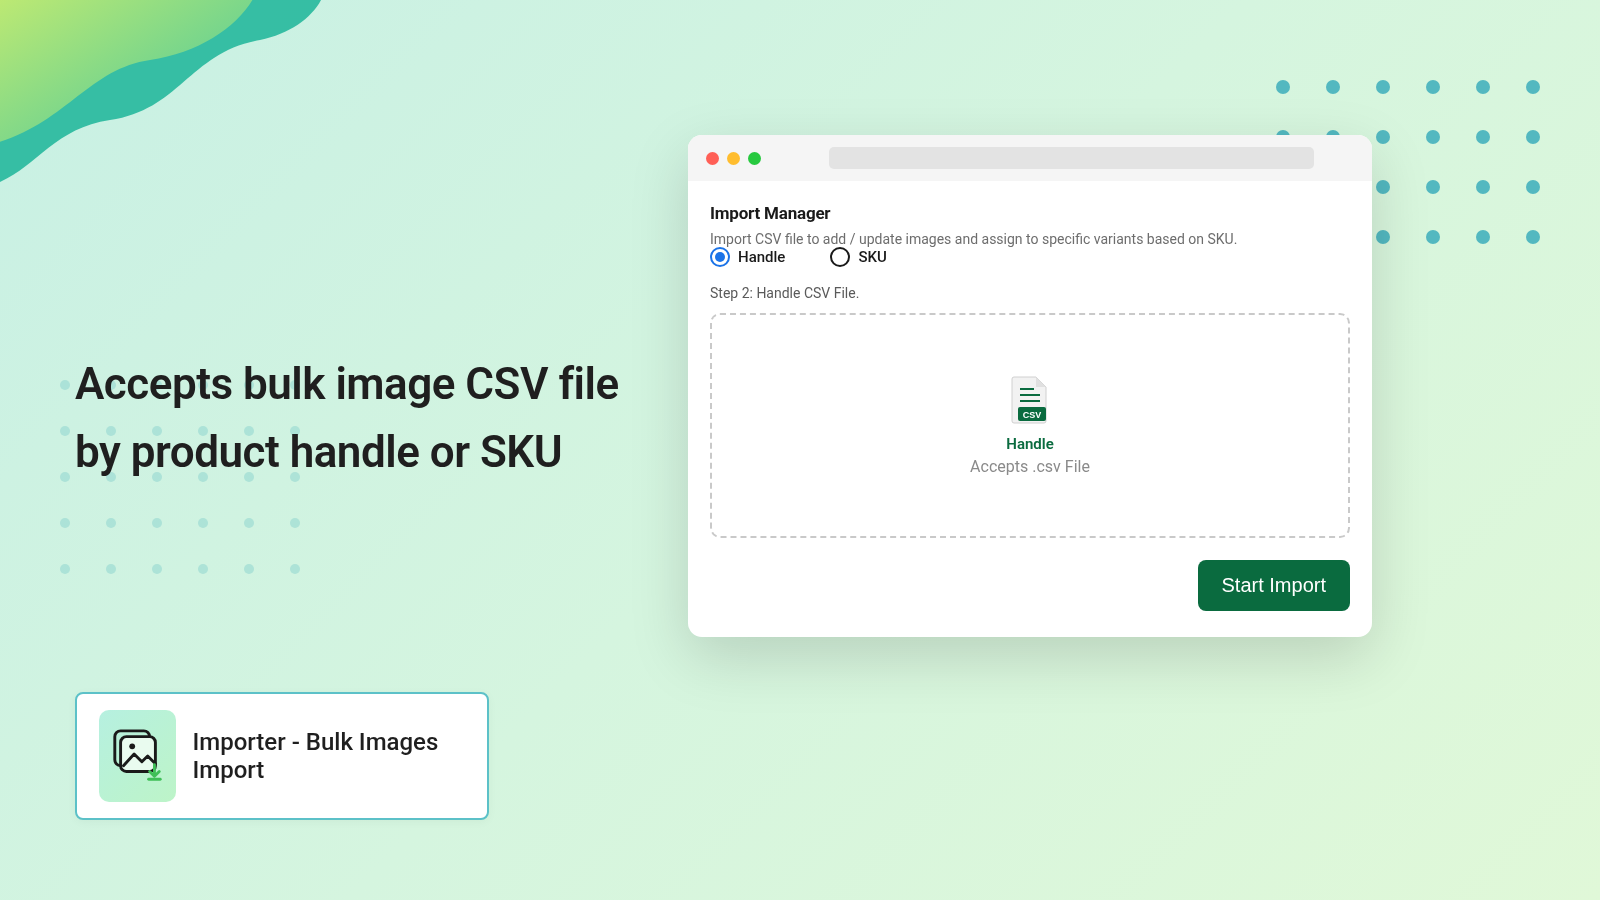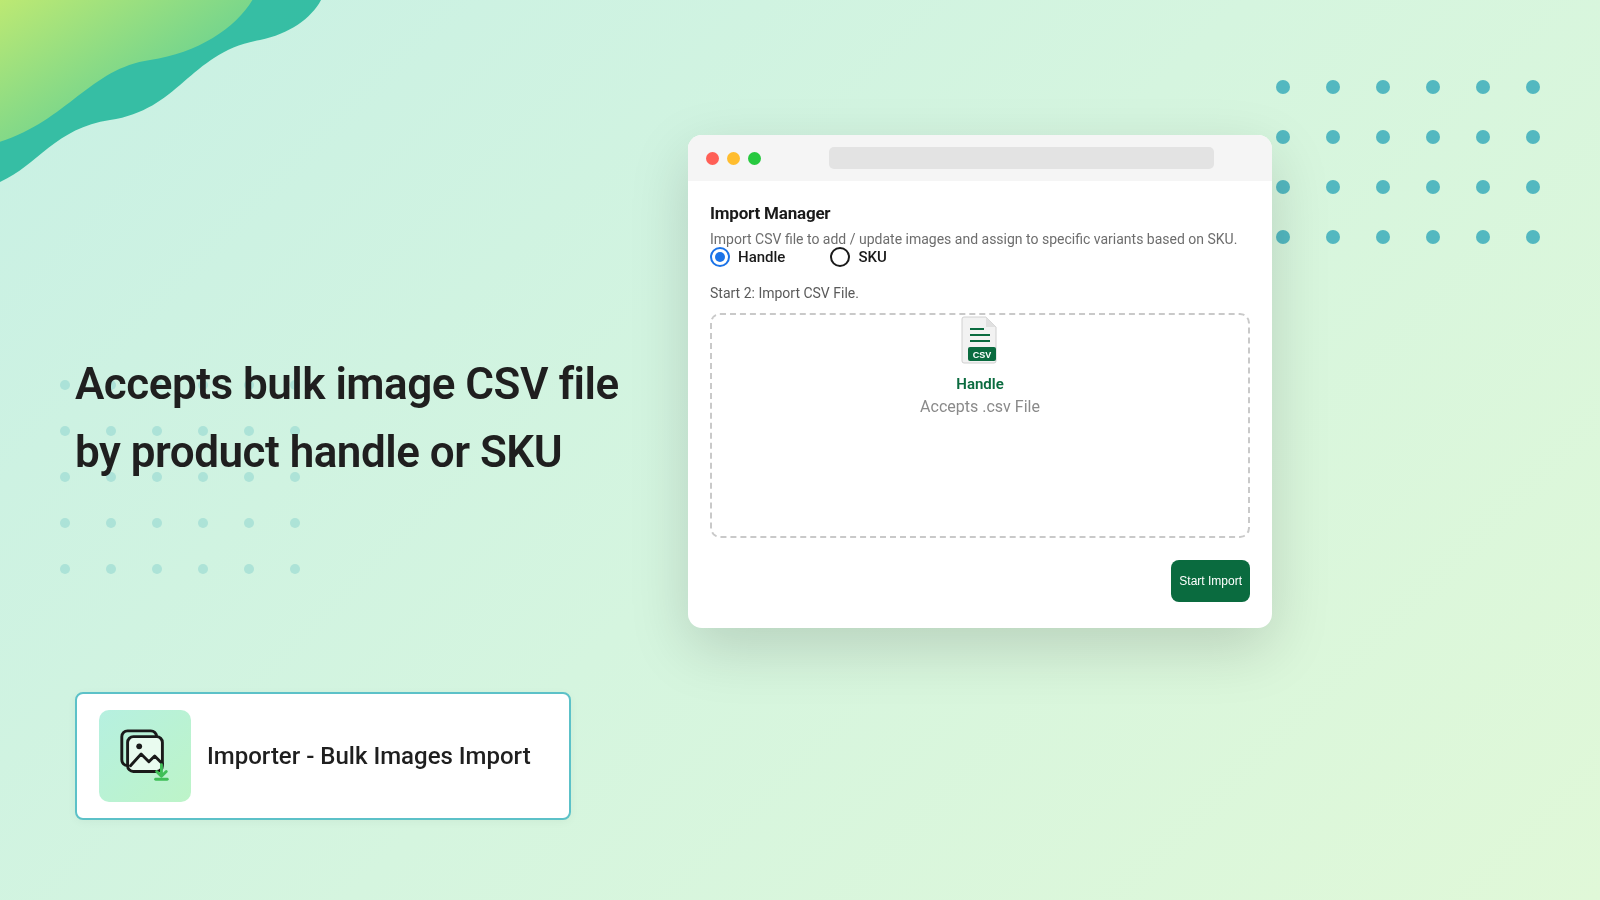--- a/index.html
+++ b/index.html
@@ -49,40 +49,40 @@
     position: absolute;
     left: 75px;
     bottom: 80px;
     background: #ffffff;
     border: 2px solid #5cc1c8;
     border-radius: 8px;
     padding: 16px 22px;
     display: flex;
     align-items: center;
     gap: 16px;
-    width: 496px;
+    width: 414px;
     box-shadow: 0 2px 10px rgba(0,0,0,0.04);
   }
   .badge-icon {
     width: 92px;
     height: 92px;
     border-radius: 10px;
     background: linear-gradient(135deg, #b6f0e0, #bdf4c8);
     display: flex;
     align-items: center;
     justify-content: center;
   }
   .badge-text { font-size: 24px; font-weight: 500; color: #1f1f1f; }
 
   
   .window {
     position: absolute;
     top: 135px;
     left: 688px;
-    width: 584px;
+    width: 684px;
     background: #ffffff;
     border-radius: 14px;
     box-shadow: 0 20px 60px rgba(0,0,0,0.15);
     padding: 0;
   }
   .window-chrome {
     height: 46px;
     background: #f5f5f5;
     border-radius: 14px 14px 0 0;
     display: flex;
@@ -119,34 +119,35 @@
   .radio-label { font-size: 15px; color: #1a1a1a; font-weight: 500; }
 
   .dropzone {
     margin-top: 10px;
     border: 2px dashed #c9c9c9;
     border-radius: 10px;
     height: 225px;
     display: flex;
     flex-direction: column;
     align-items: center;
+    justify-content: center;
     gap: 4px;
     cursor: pointer;
   }
   .dz-title { font-size: 15px; font-weight: 600; color: #0a6b3f; margin-top: 6px; }
   .dz-sub { font-size: 16px; color: #8a8a8a; }
 
   .button-row { display: flex; justify-content: flex-end; margin-top: 22px; }
   .primary-btn {
     background: #0a6b3f;
     color: #ffffff;
     border: none;
     border-radius: 8px;
-    padding: 14px 8px;
-    font-size: 12px;
+    padding: 14px 24px;
+    font-size: 20px;
     font-weight: 500;
     cursor: pointer;
   }
 </style>
 </head>
 <body>
 
 <svg class="blob" viewBox="0 0 460 330">
   <path d="M 0 0 L 360 0 C 380 30 350 70 300 80 C 230 92 220 150 150 160 C 80 170 70 230 0 230 Z" fill="#26b89c" opacity="0.9"></path>
   <path d="M 0 0 L 300 0 C 310 40 260 90 190 100 C 120 110 100 180 0 190 Z" fill="url(#g1)"></path>
@@ -273,21 +274,21 @@
             <span class="radio-inner"></span>
           </span>
         <span class="radio-label">Handle</span>
       </div>
       <div class="radio-item">
         <span class="radio-outer"></span>
         <span class="radio-label">SKU</span>
       </div>
     </div>
 
-    <div class="step-label">Start 2: Import CSV File.</div>
+    <div class="step-label">Step 2: Handle CSV File.</div>
 
     <div class="dropzone">
       <svg width="44" height="50" viewBox="0 0 44 50">
         <path d="M6 2 h22 l10 10 v34 a2 2 0 0 1 -2 2 h-30 a2 2 0 0 1 -2 -2 v-42 a2 2 0 0 1 2 -2 z" fill="#f2f2f2" stroke="#d0d0d0"></path>
         <path d="M28 2 v10 h10 z" fill="#e0e0e0"></path>
         <line x1="12" y1="14" x2="26" y2="14" stroke="#0a6b3f" stroke-width="2"></line>
         <line x1="12" y1="20" x2="32" y2="20" stroke="#0a6b3f" stroke-width="2"></line>
         <line x1="12" y1="26" x2="32" y2="26" stroke="#0a6b3f" stroke-width="2"></line>
         <rect x="10" y="32" width="28" height="14" rx="2" fill="#0a6b3f"></rect>
         <text x="24" y="42.5" text-anchor="middle" fill="#ffffff" font-size="9" font-weight="700" font-family="Arial">CSV</text>

